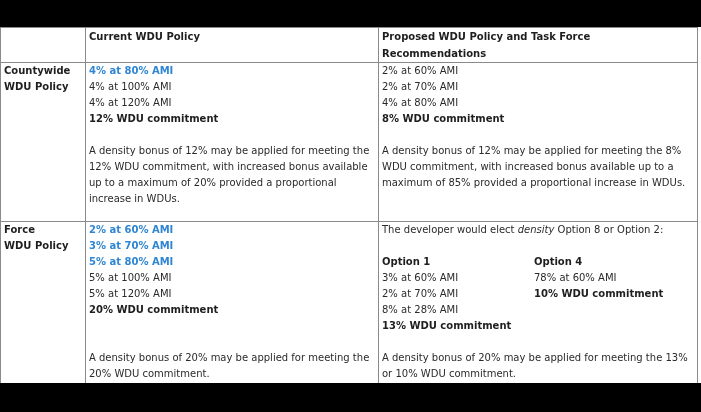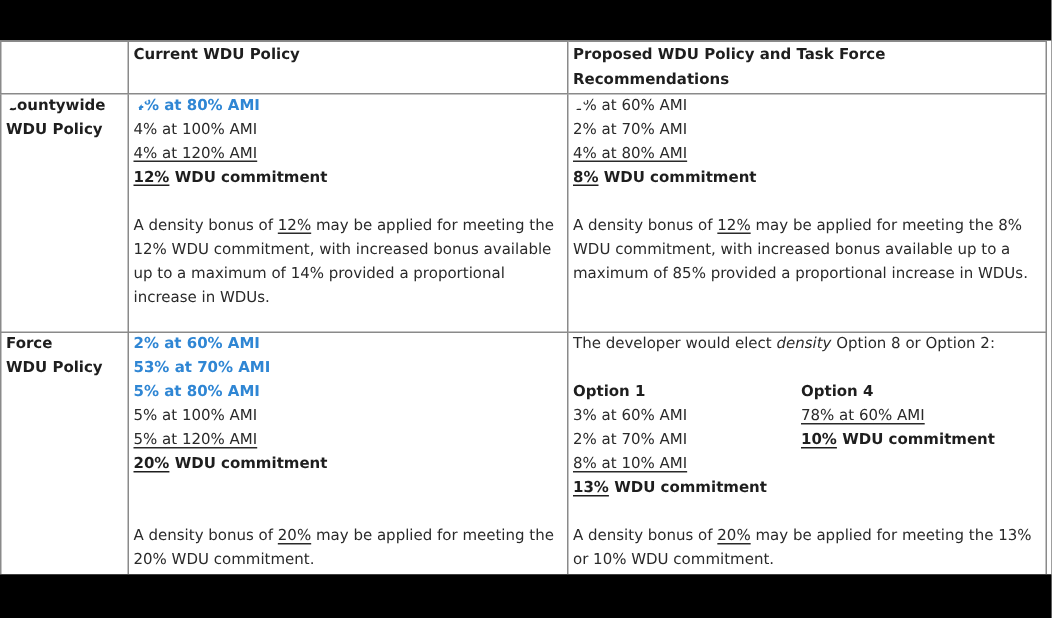--- a/index.html
+++ b/index.html
@@ -17,28 +17,28 @@
   td {
     border: 1.5px solid #8a8a8a; vertical-align: top; padding: 0 3px; overflow: hidden;
   }
   td.c0 { width: 78px; }
   td.c1 { width: 286px; }
   td.c2 { width: 312px; }
   .hdr td { height: 17px; font-weight: bold; color: #1e1e1e; line-height: 17px; }
   .rowlabel { font-weight: bold; color: #1e1e1e; }
   .line { white-space: nowrap; }
   .blue { color: #2f86d4; font-weight: bold; }
-  .u { text-decoration: underline; text-underline-offset: 2px; margin-top: 26px; }
+  .u { text-underline-offset: 2px; margin-top: 26px; }
   .bold { font-weight: bold; color: #1e1e1e; }
   .para { margin-top: 16px; }
   .gap { height: 16px; }
   .opts { display: flex; }
   .opt1 { width: 152px; }
   .opt2 { width: 150px; }
-  .row-county td { height: 158px; border-radius: 23px; }
+  .row-county td { height: 158px; }
   .row-tysons td { height: 176px; }
   .bottom-band { position: absolute; left: 0; top: 383px; width: 701px; height: 29px; background: #000; }
 </style>
 </head>
 <body>
 
 <div class="sheet">
   <table>
     <tbody>
         <tr class="hdr">
@@ -50,55 +50,55 @@
     <tr class="row-county">
       <td class="c0 rowlabel">
         <div>Countywide</div>
         <div>WDU Policy</div>
       </td>
       <td class="c1">
         <div class="line blue">4% at 80% AMI</div>
         <div class="line">4% at 100% AMI</div>
         <div class="line"><span class="u">4% at 120% AMI</span></div>
         <div class="line bold"><span class="u">12%</span><span> WDU commitment</span></div>
-        <div class="para"><span>A density bonus of </span><span class="u">12%</span><span> may be applied for meeting the 12% WDU commitment, with increased bonus available up to a maximum of 14% provided a proportional increase in WDUs.</span></div>
+        <div class="para"><span>A density bonus of </span><span class="u">12%</span><span> may be applied for meeting the 12% WDU commitment, with increased bonus available up to a maximum of 20% provided a proportional increase in WDUs.</span></div>
       </td>
       <td class="c2">
         <div class="line">2% at 60% AMI</div>
         <div class="line">2% at 70% AMI</div>
         <div class="line"><span class="u">4% at 80% AMI</span></div>
         <div class="line bold"><span class="u">8%</span><span> WDU commitment</span></div>
         <div class="para"><span>A density bonus of </span><span class="u">12%</span><span> may be applied for meeting the 8% WDU commitment, with increased bonus available up to a maximum of 85% provided a proportional increase in WDUs.</span></div>
       </td>
     </tr>
 
     <tr class="row-tysons">
       <td class="c0 rowlabel">
         <div>Force</div>
         <div>WDU Policy</div>
       </td>
       <td class="c1">
         <div class="line blue">2% at 60% AMI</div>
-        <div class="line blue">53% at 70% AMI</div>
+        <div class="line blue">3% at 70% AMI</div>
         <div class="line blue">5% at 80% AMI</div>
         <div class="line">5% at 100% AMI</div>
         <div class="line"><span class="u">5% at 120% AMI</span></div>
         <div class="line bold"><span class="u">20%</span><span> WDU commitment</span></div>
         <div class="gap"></div>
         <div class="para"><span>A density bonus of </span><span class="u">20%</span><span> may be applied for meeting the 20% WDU commitment.</span></div>
       </td>
       <td class="c2">
         <div class="line"><span>The developer would elect </span><em>density</em><span> Option 8 or Option 2:</span></div>
         <div class="gap"></div>
         <div class="opts">
           <div class="opt1">
             <div class="line bold">Option 1</div>
             <div class="line">3% at 60% AMI</div>
             <div class="line">2% at 70% AMI</div>
-            <div class="line"><span class="u">8% at 10% AMI</span></div>
+            <div class="line"><span class="u">8% at 28% AMI</span></div>
             <div class="line bold"><span class="u">13%</span><span> WDU commitment</span></div>
           </div>
           <div class="opt2">
             <div class="line bold">Option 4</div>
             <div class="line"><span class="u">78% at 60% AMI</span></div>
             <div class="line bold"><span class="u">10%</span><span> WDU commitment</span></div>
           </div>
         </div>
         <div class="para"><span>A density bonus of </span><span class="u">20%</span><span> may be applied for meeting the 13% or 10% WDU commitment.</span></div>
       </td>

